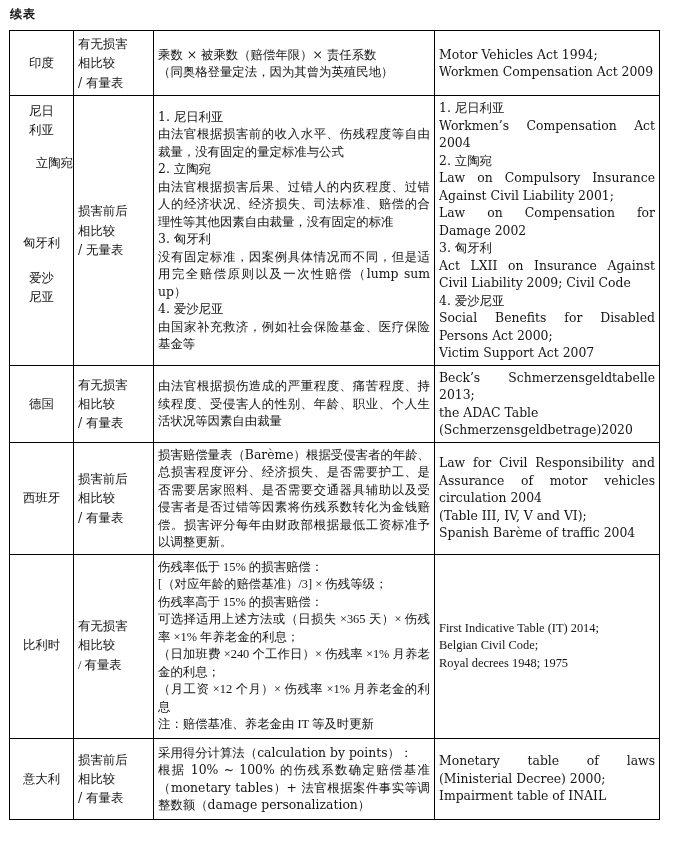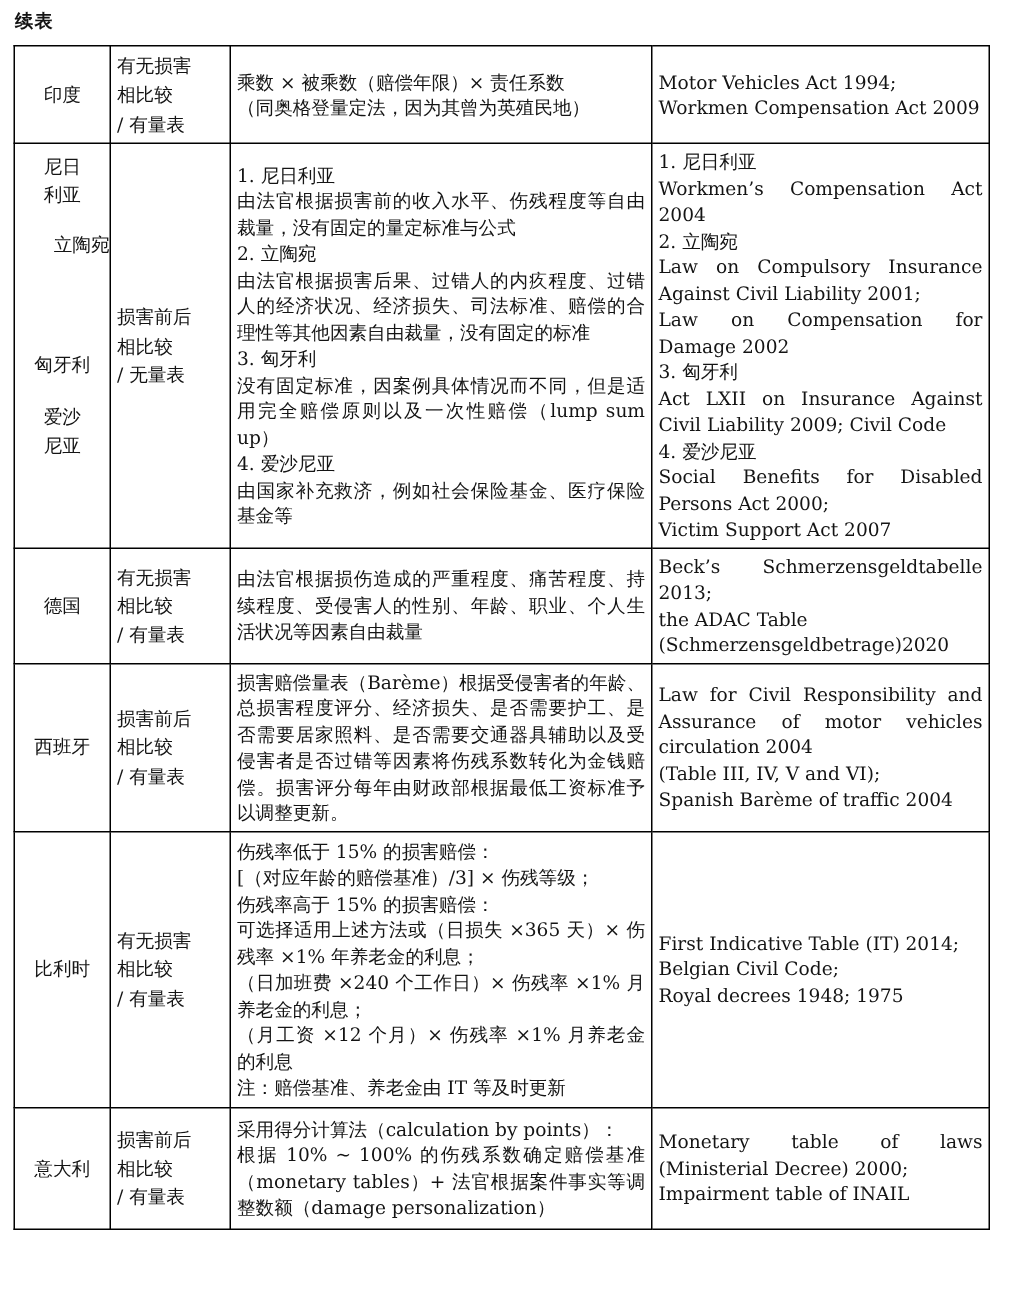--- a/index.html
+++ b/index.html
@@ -36,21 +36,21 @@
     border: 1px solid #000;
     vertical-align: middle;
     font-size: 12.4px;
     padding: 3px 4px;
   }
   tr.hdr  td { height: 46px; }
   tr.r0   td { height: 65px; }
   tr.r1   td { height: 237px; }
   tr.r2   td { height: 65px; }
   tr.r3   td { height: 111px; }
-  tr.r4   td { height: 184px; }
+  tr.r4   td { height: 184px; font-family: Liberation Serif, serif; }
   tr.r5   td { height: 81px; }
 
   .th {
     text-align: center;
     line-height: 1.45;
   }
   .c-country {
     text-align: center;
     line-height: 1.6;
     padding: 2px;

